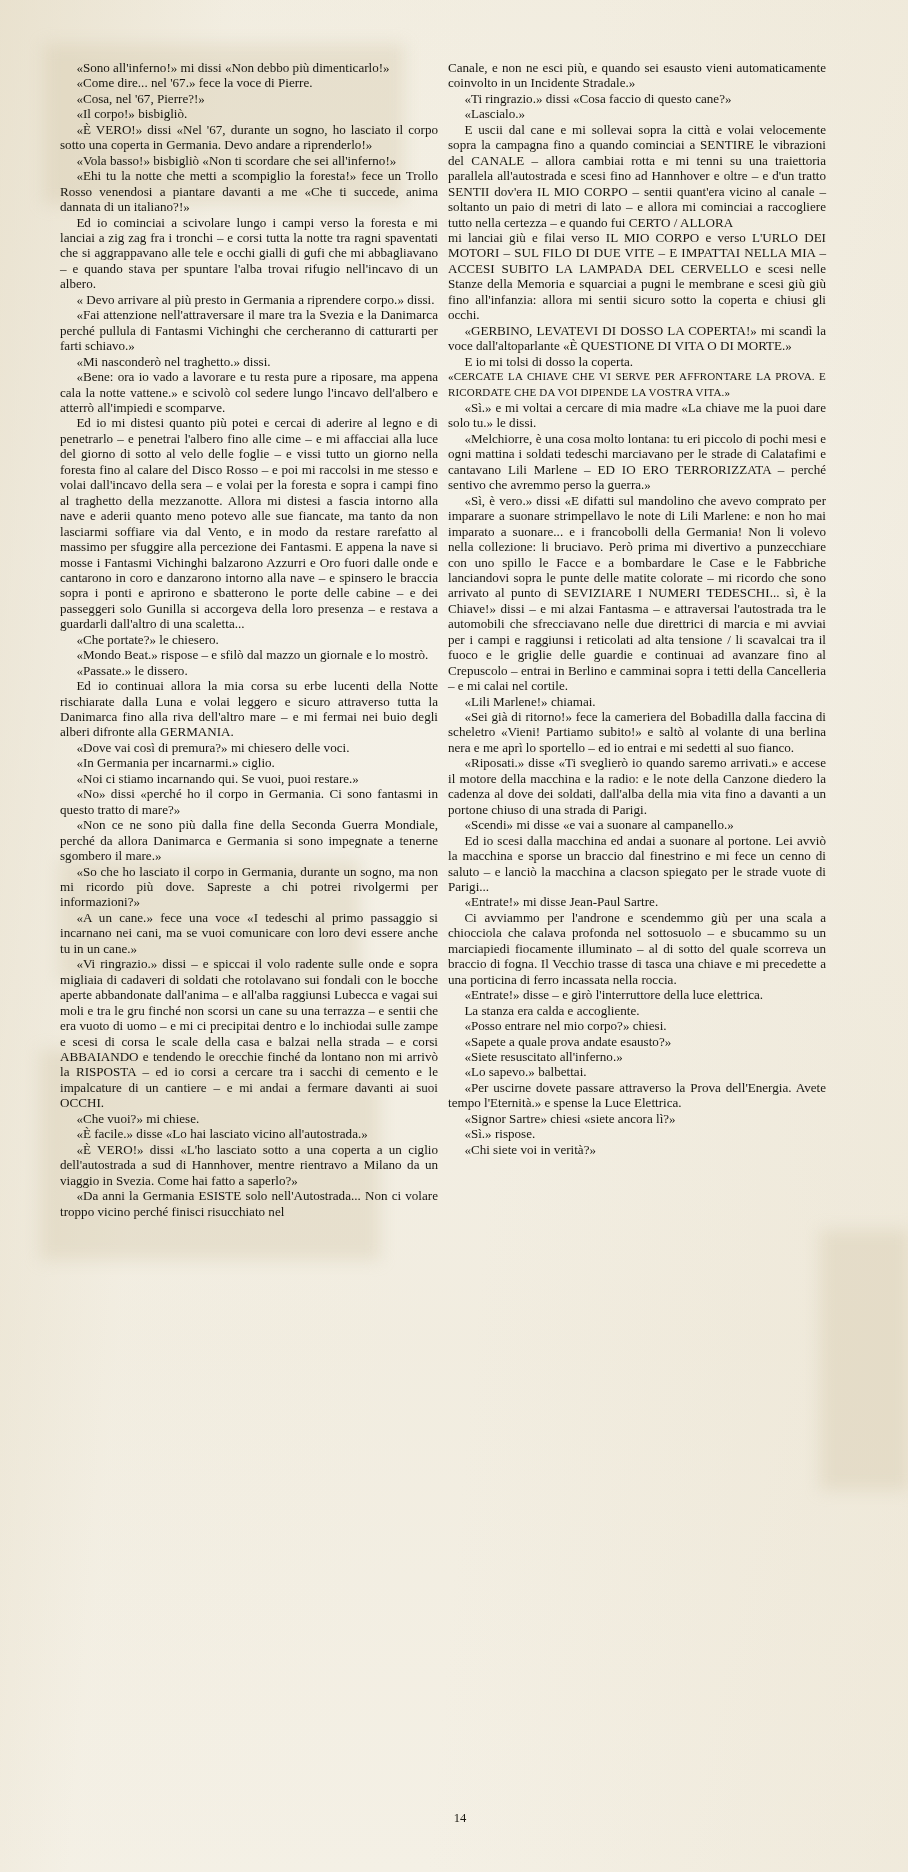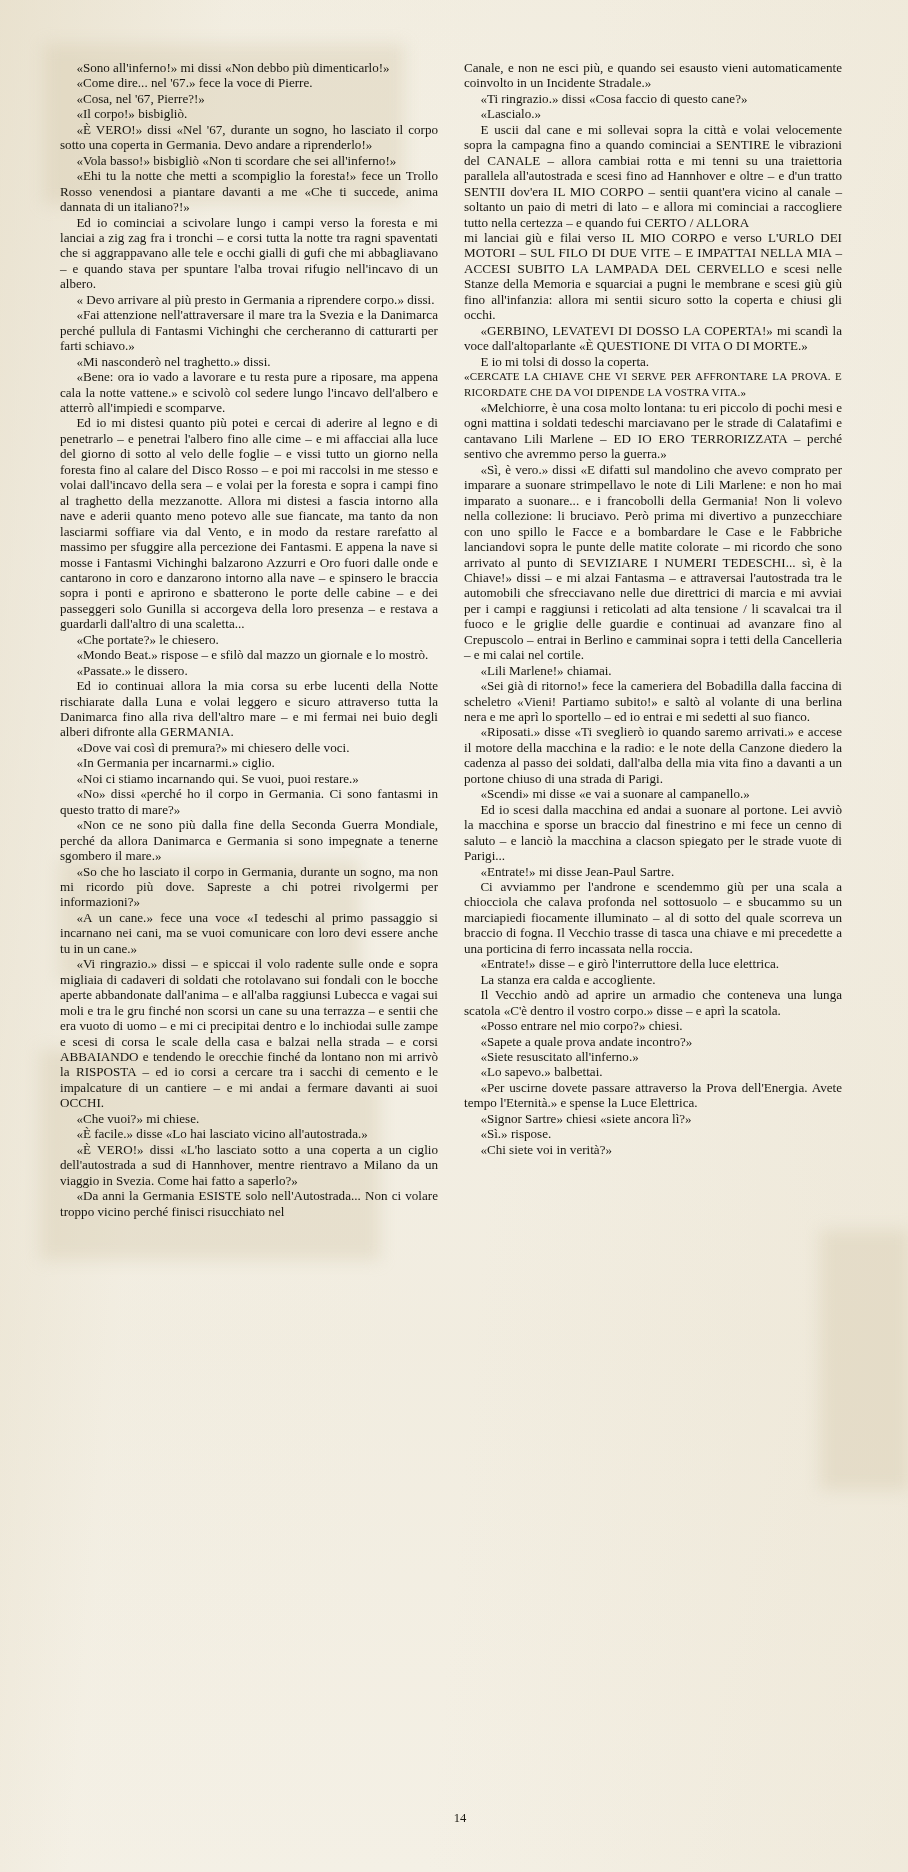--- a/index.html
+++ b/index.html
@@ -21,21 +21,21 @@
     position: absolute;
     left: 0; top: 0; right: 0; bottom: 0;
     background:
       linear-gradient(95deg, rgba(226,216,192,0.55) 0%, rgba(244,241,232,0.1) 22%, rgba(244,241,232,0.0) 55%, rgba(232,223,202,0.35) 100%),
       linear-gradient(180deg, rgba(240,234,218,0.6) 0%, rgba(247,244,236,0.2) 30%, rgba(236,228,208,0.35) 72%, rgba(244,239,226,0.5) 100%);
     pointer-events: none;
   }
   .columns {
     position: relative;
     display: flex;
-    gap: 26px;
+    gap: 10px;
     padding: 60px 48px 0 60px;
     box-sizing: border-box;
     height: 1800px;
   }
   .col {
     width: 378px;
     font-family: "Liberation Serif", serif;
     font-size: 13.1px;
     line-height: 15.45px;
     color: #17150f;
@@ -121,34 +121,34 @@
 
     <div class="col">
       <p class="noindent"><span>Canale, e non ne esci più, e quando sei esausto vieni automaticamente coinvolto in un Incidente Stradale.»</span></p>
       <p><span>«Ti ringrazio.» dissi «Cosa faccio di questo cane?»</span></p>
       <p><span>«Lascialo.»</span></p>
       <p><span>E uscii dal cane e mi sollevai sopra la città e volai velocemente sopra la campagna fino a quando cominciai a SENTIRE le vibrazioni del CANALE – allora cambiai rotta e mi tenni su una traiettoria parallela all'autostrada e scesi fino ad Hannhover e oltre – e d'un tratto SENTII dov'era IL MIO CORPO – sentii quant'era vicino al canale – soltanto un paio di metri di lato – e allora mi cominciai a raccogliere tutto nella certezza – e quando fui CERTO / ALLORA</span></p>
       <p class="noindent"><span>mi lanciai giù e filai verso IL MIO CORPO e verso L'URLO DEI MOTORI – SUL FILO DI DUE VITE – E IMPATTAI NELLA MIA – ACCESI SUBITO LA LAMPADA DEL CERVELLO e scesi nelle Stanze della Memoria e squarciai a pugni le membrane e scesi giù giù fino all'infanzia: allora mi sentii sicuro sotto la coperta e chiusi gli occhi.</span></p>
       <p><span>«GERBINO, LEVATEVI DI DOSSO LA COPERTA!» mi scandì la voce dall'altoparlante «È QUESTIONE DI VITA O DI MORTE.»</span></p>
       <p><span>E io mi tolsi di dosso la coperta.</span></p>
       <p class="smallcapsblock noindent"><span>«CERCATE LA CHIAVE CHE VI SERVE PER AFFRONTARE LA PROVA. E RICORDATE CHE DA VOI DIPENDE LA VOSTRA VITA.»</span></p>
+      <p><span>«Sì.» e mi voltai a cercare di mia madre «La chiave me la puoi dare solo tu.» le dissi.</span></p>
       <p><span>«Melchiorre, è una cosa molto lontana: tu eri piccolo di pochi mesi e ogni mattina i soldati tedeschi marciavano per le strade di Calatafimi e cantavano Lili Marlene – ED IO ERO TERRORIZZATA – perché sentivo che avremmo perso la guerra.»</span></p>
       <p><span>«Sì, è vero.» dissi «E difatti sul mandolino che avevo comprato per imparare a suonare strimpellavo le note di Lili Marlene: e non ho mai imparato a suonare... e i francobolli della Germania! Non li volevo nella collezione: li bruciavo. Però prima mi divertivo a punzecchiare con uno spillo le Facce e a bombardare le Case e le Fabbriche lanciandovi sopra le punte delle matite colorate – mi ricordo che sono arrivato al punto di SEVIZIARE I NUMERI TEDESCHI... sì, è la Chiave!» dissi – e mi alzai Fantasma – e attraversai l'autostrada tra le automobili che sfrecciavano nelle due direttrici di marcia e mi avviai per i campi e raggiunsi i reticolati ad alta tensione / li scavalcai tra il fuoco e le griglie delle guardie e continuai ad avanzare fino al Crepuscolo – entrai in Berlino e camminai sopra i tetti della Cancelleria – e mi calai nel cortile.</span></p>
       <p><span>«Lili Marlene!» chiamai.</span></p>
       <p><span>«Sei già di ritorno!» fece la cameriera del Bobadilla dalla faccina di scheletro «Vieni! Partiamo subito!» e saltò al volante di una berlina nera e me aprì lo sportello – ed io entrai e mi sedetti al suo fianco.</span></p>
-      <p><span>«Riposati.» disse «Ti sveglierò io quando saremo arrivati.» e accese il motore della macchina e la radio: e le note della Canzone diedero la cadenza al passo dei soldati, dall'alba della mia vita fino a davanti a un portone chiuso di una strada di Parigi.</span></p>
+      <p><span>«Riposati.» disse «Ti sveglierò io quando saremo arrivati.» e accese il motore della macchina e la radio: e le note della Canzone diedero la cadenza al dove dei soldati, dall'alba della mia vita fino a davanti a un portone chiuso di una strada di Parigi.</span></p>
       <p><span>«Scendi» mi disse «e vai a suonare al campanello.»</span></p>
       <p><span>Ed io scesi dalla macchina ed andai a suonare al portone. Lei avviò la macchina e sporse un braccio dal finestrino e mi fece un cenno di saluto – e lanciò la macchina a clacson spiegato per le strade vuote di Parigi...</span></p>
       <p><span>«Entrate!» mi disse Jean-Paul Sartre.</span></p>
       <p><span>Ci avviammo per l'androne e scendemmo giù per una scala a chiocciola che calava profonda nel sottosuolo – e sbucammo su un marciapiedi fiocamente illuminato – al di sotto del quale scorreva un braccio di fogna. Il Vecchio trasse di tasca una chiave e mi precedette a una porticina di ferro incassata nella roccia.</span></p>
       <p><span>«Entrate!» disse – e girò l'interruttore della luce elettrica.</span></p>
       <p><span>La stanza era calda e accogliente.</span></p>
-      <p><span>Il Vecchio andò ad aprire un armadio che conteneva una lunga scatola «C'è dentro il vostro corpo.» disse – e aprì la scatola.</span></p>
       <p><span>«Posso entrare nel mio corpo?» chiesi.</span></p>
-      <p><span>«Sapete a quale prova andate incontro?»</span></p>
+      <p><span>«Sapete a quale prova andate esausto?»</span></p>
       <p><span>«Siete resuscitato all'inferno.»</span></p>
       <p><span>«Lo sapevo.» balbettai.</span></p>
       <p><span>«Per uscirne dovete passare attraverso la Prova dell'Energia. Avete tempo l'Eternità.» e spense la Luce Elettrica.</span></p>
       <p><span>«Signor Sartre» chiesi «siete ancora lì?»</span></p>
       <p><span>«Sì.» rispose.</span></p>
       <p><span>«Chi siete voi in verità?»</span></p>
     </div>
 
   </div>
 

